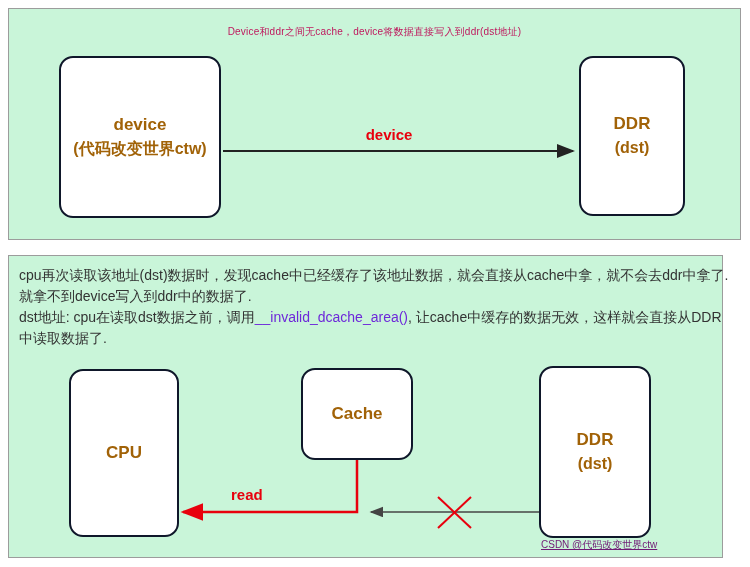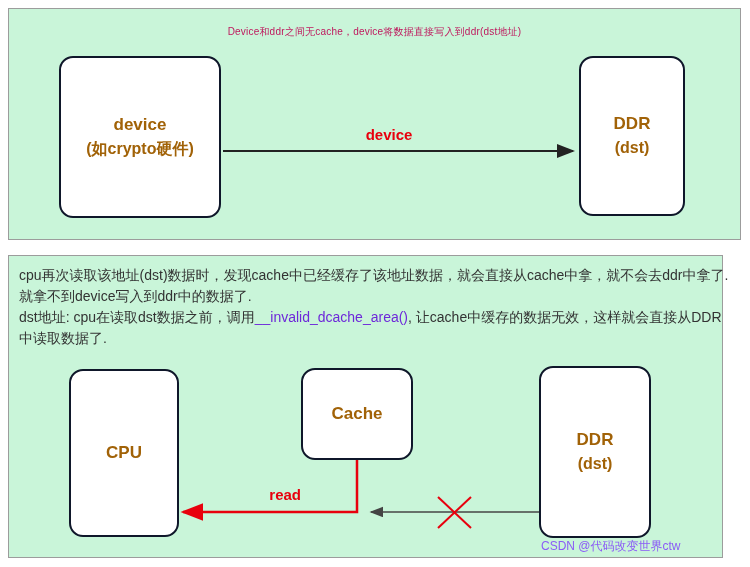--- a/index.html
+++ b/index.html
@@ -25,39 +25,39 @@
 
   
   .cpu-box{left:60px;top:113px;width:110px;height:168px;}
   .cache-box{left:292px;top:112px;width:112px;height:92px;}
   .ddr-box-bottom{left:530px;top:110px;width:112px;height:172px;}
 
   .arrow-svg{position:absolute;left:0;top:0;pointer-events:none;}
 
   .edge-label{position:absolute;font-weight:bold;color:#e8000d;font-size:15px;}
   .write-label{left:335px;top:117px;width:90px;text-align:center;}
-  .read-label{left:222px;top:230px;width:70px;text-align:right;}
+  .read-label{left:222px;top:230px;width:70px;text-align:left;}
 
   .para-block{position:absolute;left:10px;top:9px;width:714px;
     font-size:14px;line-height:21px;color:#333;}
   .code-red{color:#6d28d9;}
 
-  .watermark{position:absolute;left:541px;top:538px;font-size:12px;color:#8b5cf6;}
+  .watermark{position:absolute;left:541px;top:538px;font-size:10px;color:#701a75;text-decoration:underline;}
 </style>
 </head>
 <body>
 
 <div class="page">
 
   <div class="panel panel-top">
     <div class="panel-title">Device和ddr之间无cache，device将数据直接写入到ddr(dst地址)</div>
 
     <div class="node-box device-box">
       <div class="l1">device</div>
-      <div class="l2">(如crypto硬件)</div>
+      <div class="l2">(代码改变世界ctw)</div>
     </div>
 
     <div class="node-box ddr-box-top">
       <div class="l1">DDR</div>
       <div class="l2">(dst)</div>
     </div>
 
     <svg class="arrow-svg" width="733" height="232" viewBox="0 0 733 232">
       <defs>
         <marker id="arrow-black" orient="auto" markerWidth="10" markerHeight="8" refX="8" refY="3.5">

